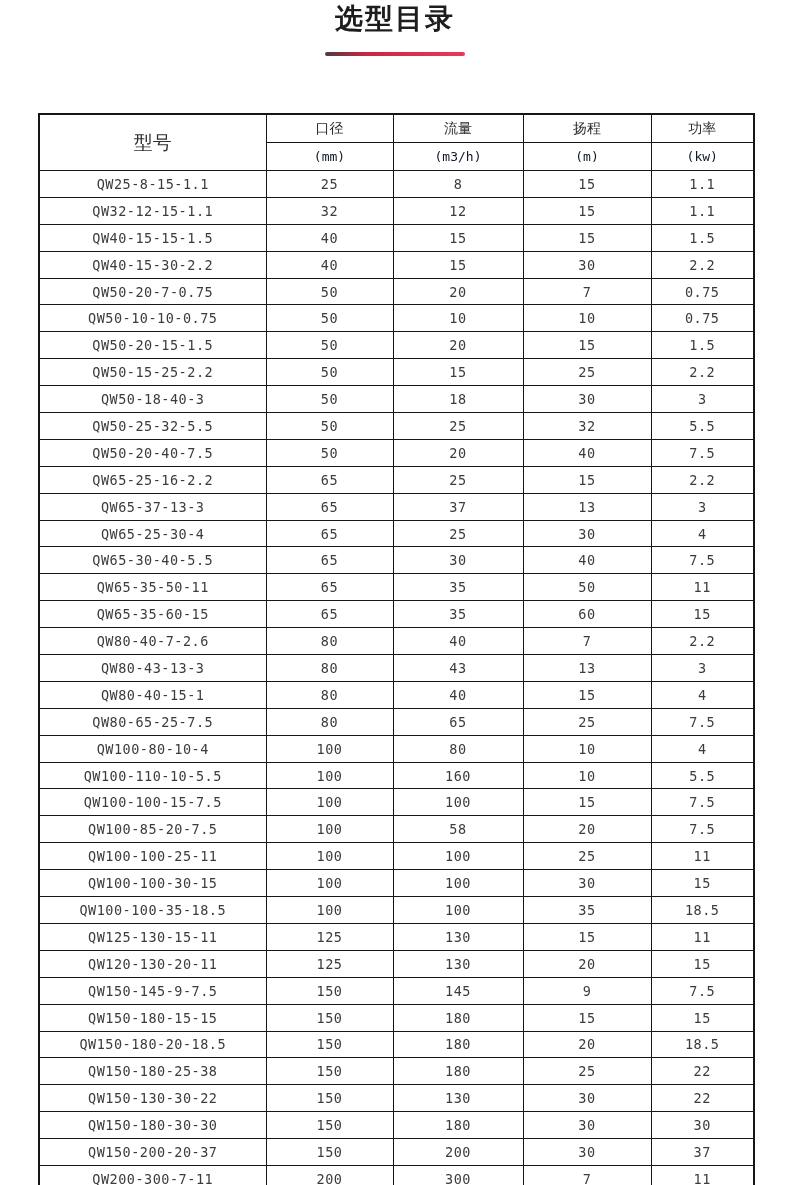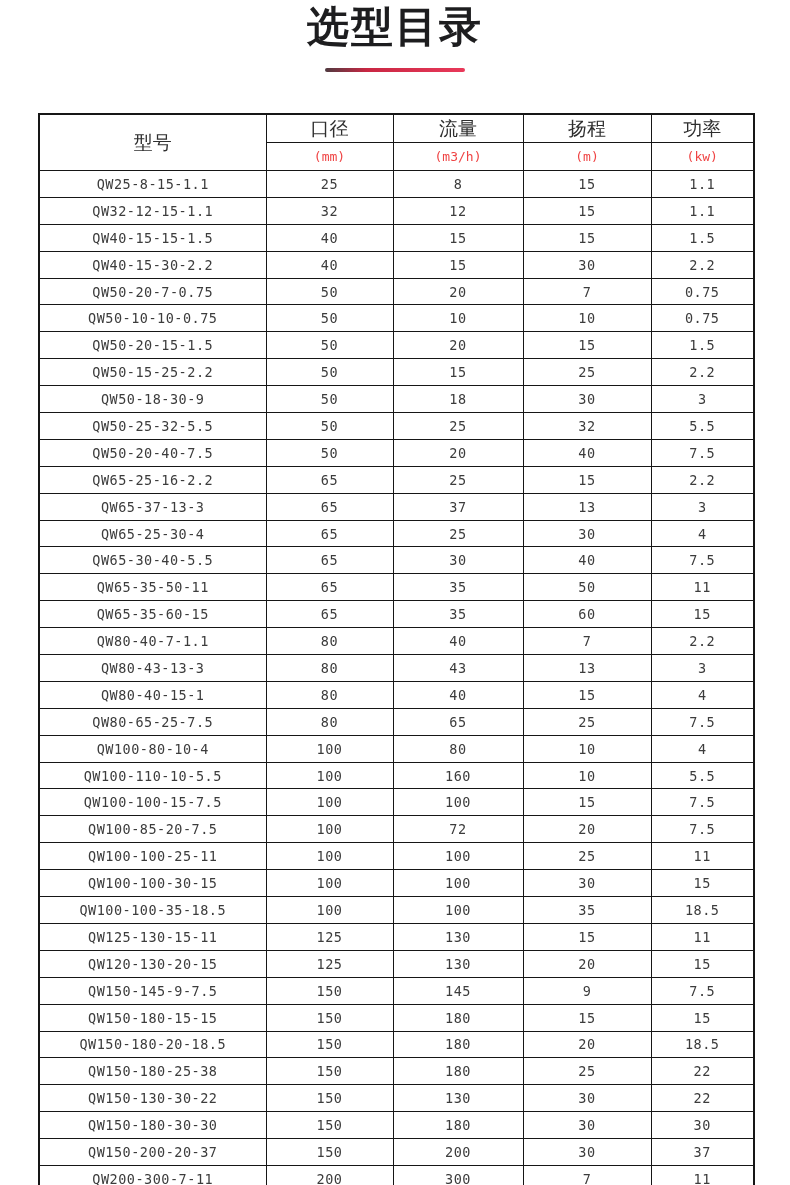--- a/index.html
+++ b/index.html
@@ -7,21 +7,21 @@
     padding: 0;
     background: #ffffff;
     width: 790px;
     height: 1185px;
     overflow: hidden;
     font-family: "Liberation Sans", sans-serif;
   }
   .page-title {
     margin: 2px 0 16px 0;
     text-align: center;
-    font-size: 42px;
+    font-size: 28px;
     font-weight: bold;
     color: #1d1d1f;
     letter-spacing: 2px;
     line-height: 1.2;
     font-family: "DejaVu Sans", sans-serif;
   }
   .title-underline {
     width: 140px;
     height: 4px;
     margin: 13px auto 0 auto;
@@ -41,28 +41,28 @@
     border: 1px solid #161616;
     text-align: center;
     vertical-align: middle;
     padding: 0;
     overflow: hidden;
     white-space: nowrap;
   }
   thead th {
     height: 27px;
     font-weight: normal;
-    font-size: 19px;
+    font-size: 14px;
     color: #2e2e2e;
     font-family: "DejaVu Sans", sans-serif;
   }
   thead tr.unit-row th {
     font-family: "DejaVu Sans Mono", monospace;
     font-size: 13px;
-    color: #ef4444;
+    color: #0f172a;
   }
   th.model-th {
     font-size: 19px;
   }
   tbody td {
     height: 25.9px;
     font-size: 13.5px;
     font-family: "DejaVu Sans Mono", monospace;
     color: #3c3c3c;
     letter-spacing: 0.5px;
@@ -148,21 +148,21 @@
         <td>1.5</td>
       </tr>
       <tr>
         <td>QW50-15-25-2.2</td>
         <td>50</td>
         <td>15</td>
         <td>25</td>
         <td>2.2</td>
       </tr>
       <tr>
-        <td>QW50-18-30-9</td>
+        <td>QW50-18-40-3</td>
         <td>50</td>
         <td>18</td>
         <td>30</td>
         <td>3</td>
       </tr>
       <tr>
         <td>QW50-25-32-5.5</td>
         <td>50</td>
         <td>25</td>
         <td>32</td>
@@ -211,21 +211,21 @@
         <td>11</td>
       </tr>
       <tr>
         <td>QW65-35-60-15</td>
         <td>65</td>
         <td>35</td>
         <td>60</td>
         <td>15</td>
       </tr>
       <tr>
-        <td>QW80-40-7-1.1</td>
+        <td>QW80-40-7-2.6</td>
         <td>80</td>
         <td>40</td>
         <td>7</td>
         <td>2.2</td>
       </tr>
       <tr>
         <td>QW80-43-13-3</td>
         <td>80</td>
         <td>43</td>
         <td>13</td>
@@ -262,21 +262,21 @@
       <tr>
         <td>QW100-100-15-7.5</td>
         <td>100</td>
         <td>100</td>
         <td>15</td>
         <td>7.5</td>
       </tr>
       <tr>
         <td>QW100-85-20-7.5</td>
         <td>100</td>
-        <td>72</td>
+        <td>58</td>
         <td>20</td>
         <td>7.5</td>
       </tr>
       <tr>
         <td>QW100-100-25-11</td>
         <td>100</td>
         <td>100</td>
         <td>25</td>
         <td>11</td>
       </tr>
@@ -295,21 +295,21 @@
         <td>18.5</td>
       </tr>
       <tr>
         <td>QW125-130-15-11</td>
         <td>125</td>
         <td>130</td>
         <td>15</td>
         <td>11</td>
       </tr>
       <tr>
-        <td>QW120-130-20-15</td>
+        <td>QW120-130-20-11</td>
         <td>125</td>
         <td>130</td>
         <td>20</td>
         <td>15</td>
       </tr>
       <tr>
         <td>QW150-145-9-7.5</td>
         <td>150</td>
         <td>145</td>
         <td>9</td>

